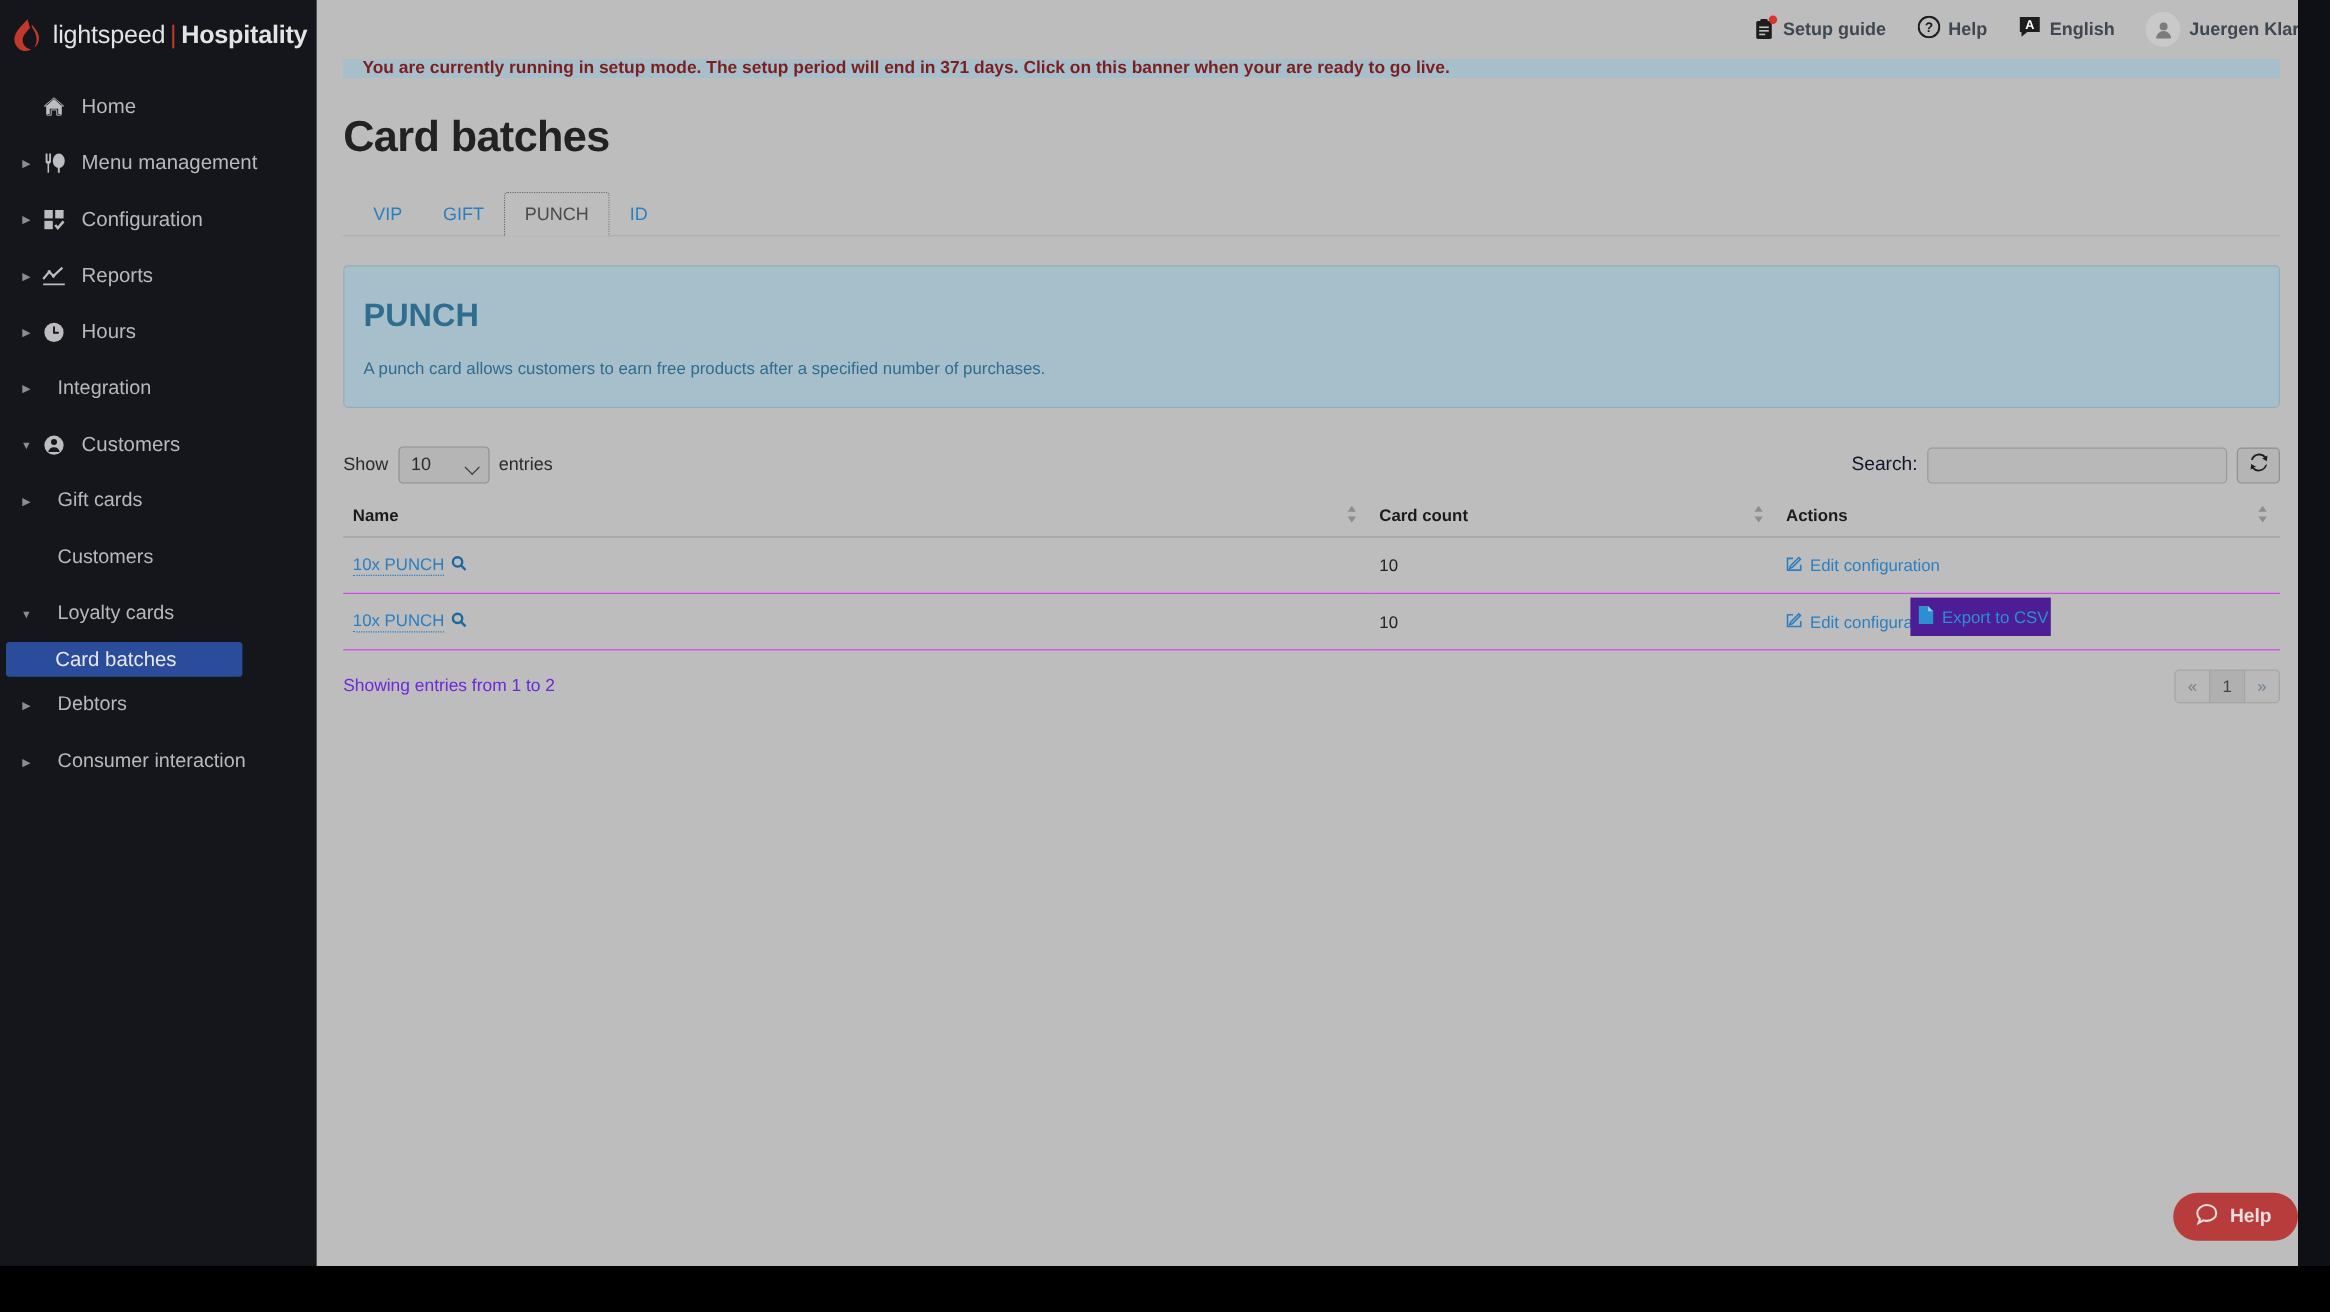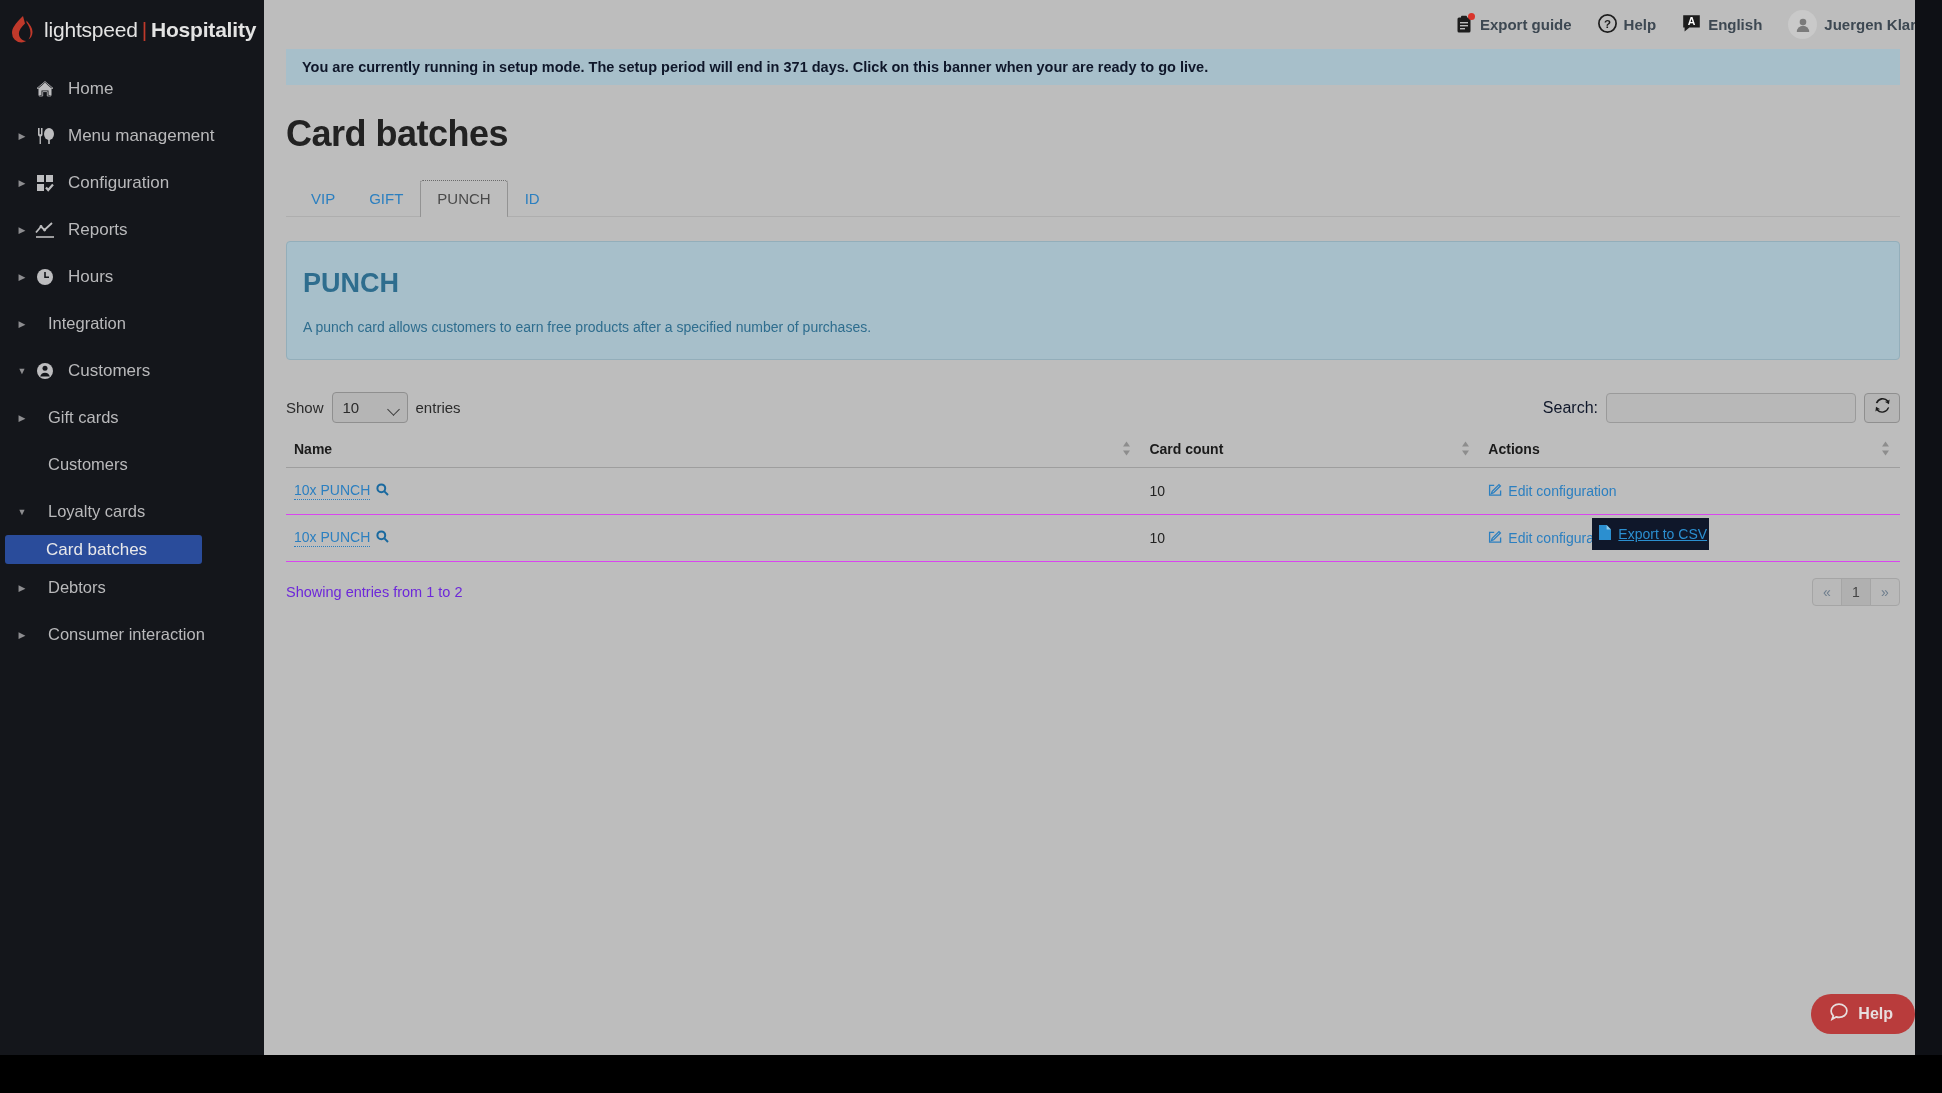--- a/index.html
+++ b/index.html
@@ -137,24 +137,24 @@
     position: relative;
   }
   .page {
     width: 1614px;
     margin-left: 22px;
     position: relative;
   }
 
   .setup-banner {
     background: #a7bfca;
-    color: #0f172a;
+    color: #7f1d1d;
     font-size: 14.5px;
     font-weight: bold;
-    padding: 10px 16px;
+    padding: 0 16px;
     cursor: pointer;
     margin-bottom: 0;
   }
 
   .page-title {
     font-size: 36px;
     font-weight: bold;
     color: #222;
     margin: 28px 0 24px 0;
     letter-spacing: -0.5px;
@@ -312,30 +312,29 @@
     align-items: center;
     gap: 6px;
     cursor: pointer;
     font-size: 14px;
   }
   .actions-wrap { display: flex; align-items: center; position: relative; }
   .export-tip {
     position: absolute;
     left: 104px;
     top: -12px;
-    background: #0f172a;
+    background: #4c1d95;
     padding: 6px 2px 6px 6px;
     display: inline-flex;
     align-items: center;
     gap: 6px;
     color: #2b8fd0;
     font-size: 14px;
     white-space: nowrap;
     cursor: pointer;
-    text-decoration: underline;
   }
 
   .table-footer {
     display: flex;
     align-items: center;
     justify-content: space-between;
     margin-top: 16px;
   }
   .showing { font-size: 14.5px; color: #6d28d9; }
   .pager { display: flex; }
@@ -535,21 +534,21 @@
         <span class="badge-ico">
           <svg width="17" height="19" viewBox="0 0 17 19">
               <rect x="1.5" y="2.5" width="13" height="15" rx="1.5" fill="#1d1d1d"></rect>
               <rect x="5" y="0.8" width="6" height="3.4" rx="1" fill="#1d1d1d"></rect>
               <rect x="4" y="7" width="8" height="1.4" fill="#bdbdbd"></rect>
               <rect x="4" y="10" width="8" height="1.4" fill="#bdbdbd"></rect>
               <rect x="4" y="13" width="5" height="1.4" fill="#bdbdbd"></rect>
             </svg>
           <span class="red-dot"></span>
         </span>
-        <span>Export guide</span>
+        <span>Setup guide</span>
       </div>
 
       <div class="topitem">
         <span>
           <svg width="19" height="19" viewBox="0 0 19 19">
               <circle cx="9.5" cy="9.5" r="8.6" fill="none" stroke="#1d1d1d" stroke-width="1.7"></circle>
               <text x="9.5" y="14" font-size="11.5" font-family="Liberation Sans, sans-serif" font-weight="bold" fill="#1d1d1d" text-anchor="middle">?</text>
             </svg>
         </span>
         <span>Help</span>

